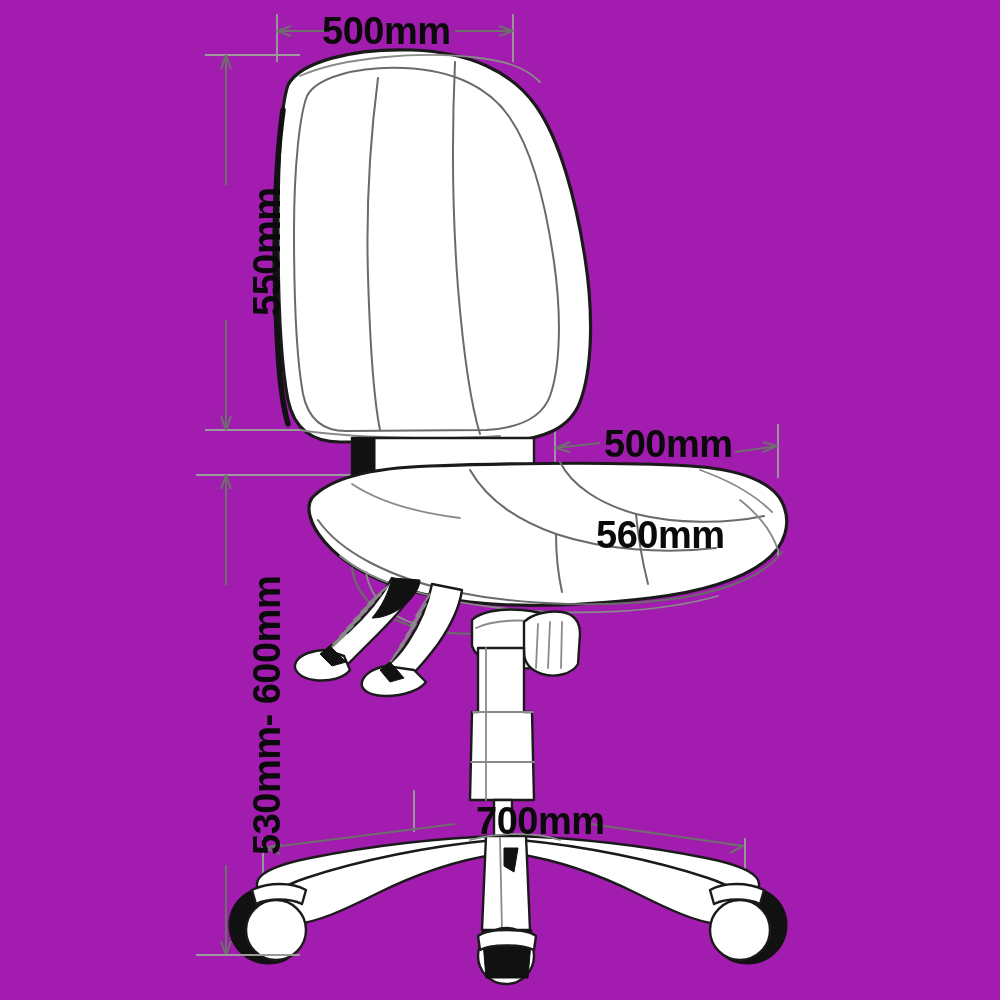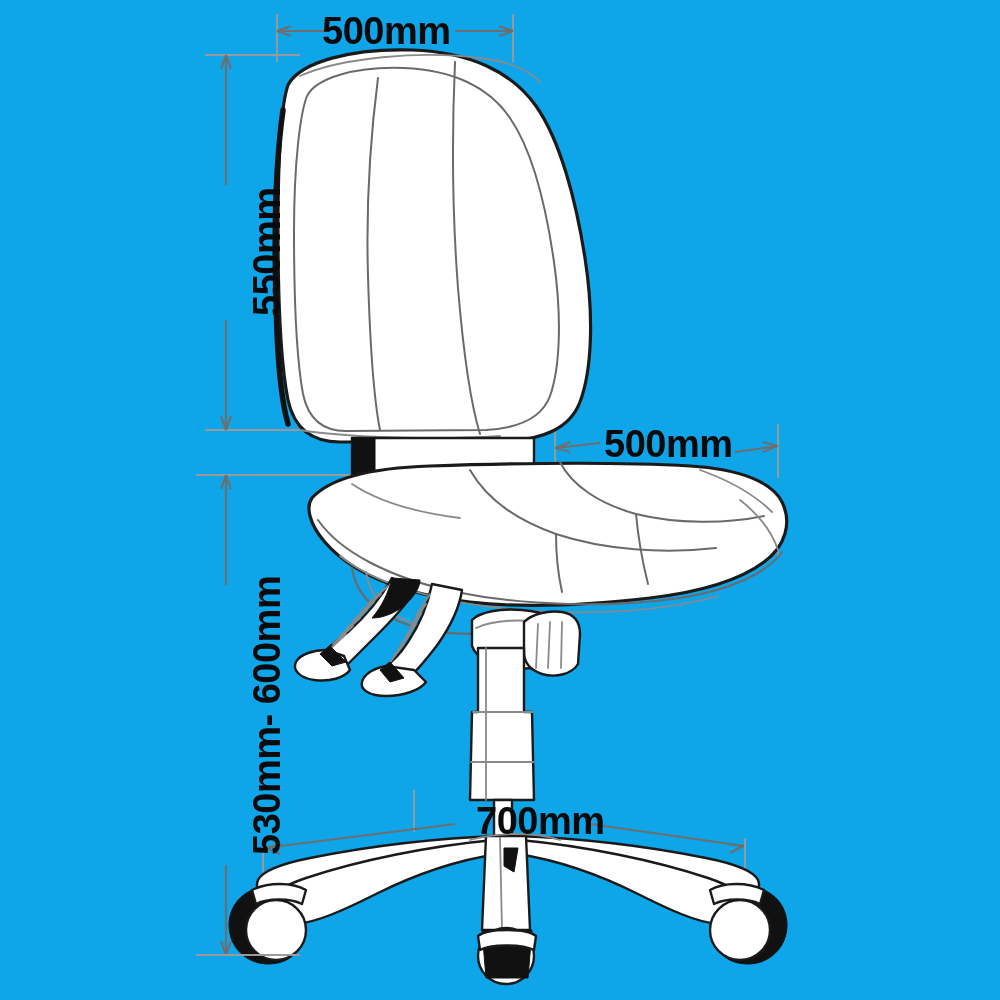--- a/index.html
+++ b/index.html
@@ -4,21 +4,21 @@
 <style>
   html, body {
     margin: 0;
     padding: 0;
     background: #ffffff;
   }
   #canvas {
     position: relative;
     width: 1000px;
     height: 1000px;
-    background: #0ea5e9;
+    background: #a21caf;
     overflow: hidden;
     font-family: "Liberation Sans", sans-serif;
   }
   #drawing {
     position: absolute;
     left: 0;
     top: 0;
     width: 1000px;
     height: 1000px;
   }
@@ -314,18 +314,19 @@
       <line class="extline" x1="196" y1="955" x2="300" y2="955"></line>
     </g>
   </svg>
 
   <div class="dim-label dim-h lbl-500-top">500mm</div>
 
   <div class="dim-label dim-v lbl-550">550mm</div>
 
   <div class="dim-label dim-h lbl-500-seat">500mm</div>
 
+  <div class="dim-label dim-h lbl-560-seat">560mm</div>
 
   <div class="dim-label dim-v lbl-530600">530mm- 600mm</div>
 
   <div class="dim-label dim-h lbl-700-base">700mm</div>
 
 </div>
 
 </body></html>

